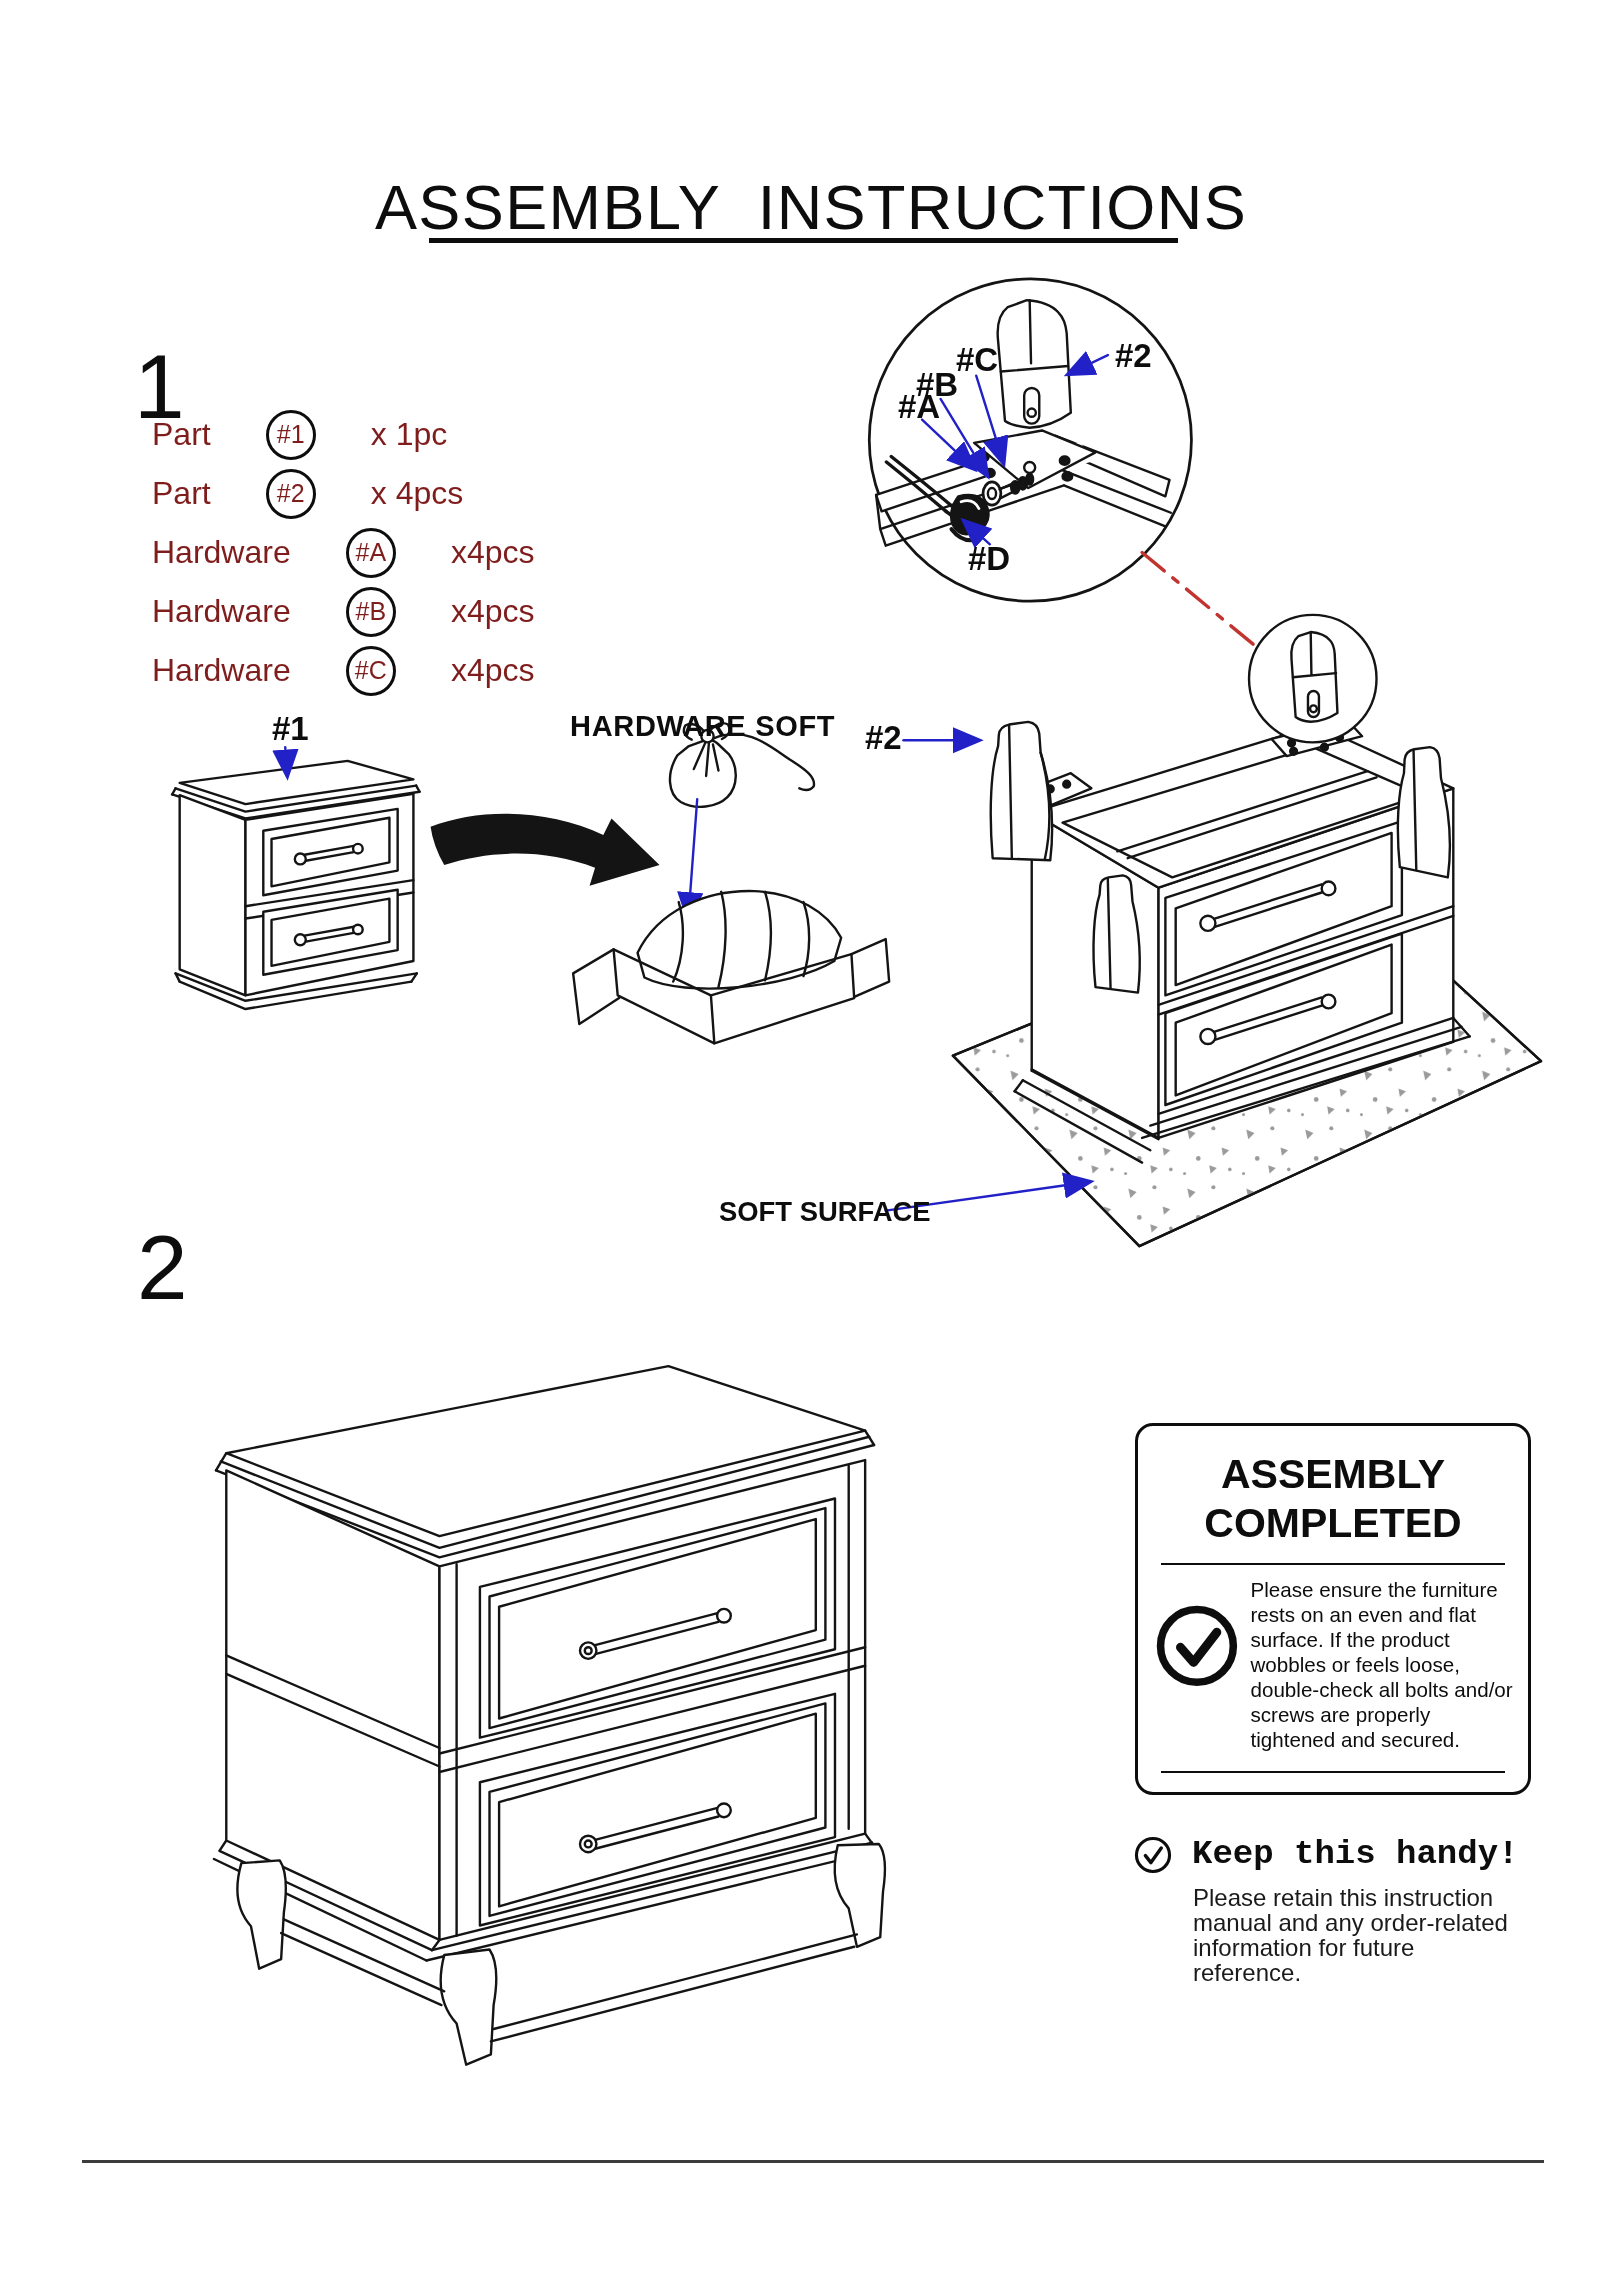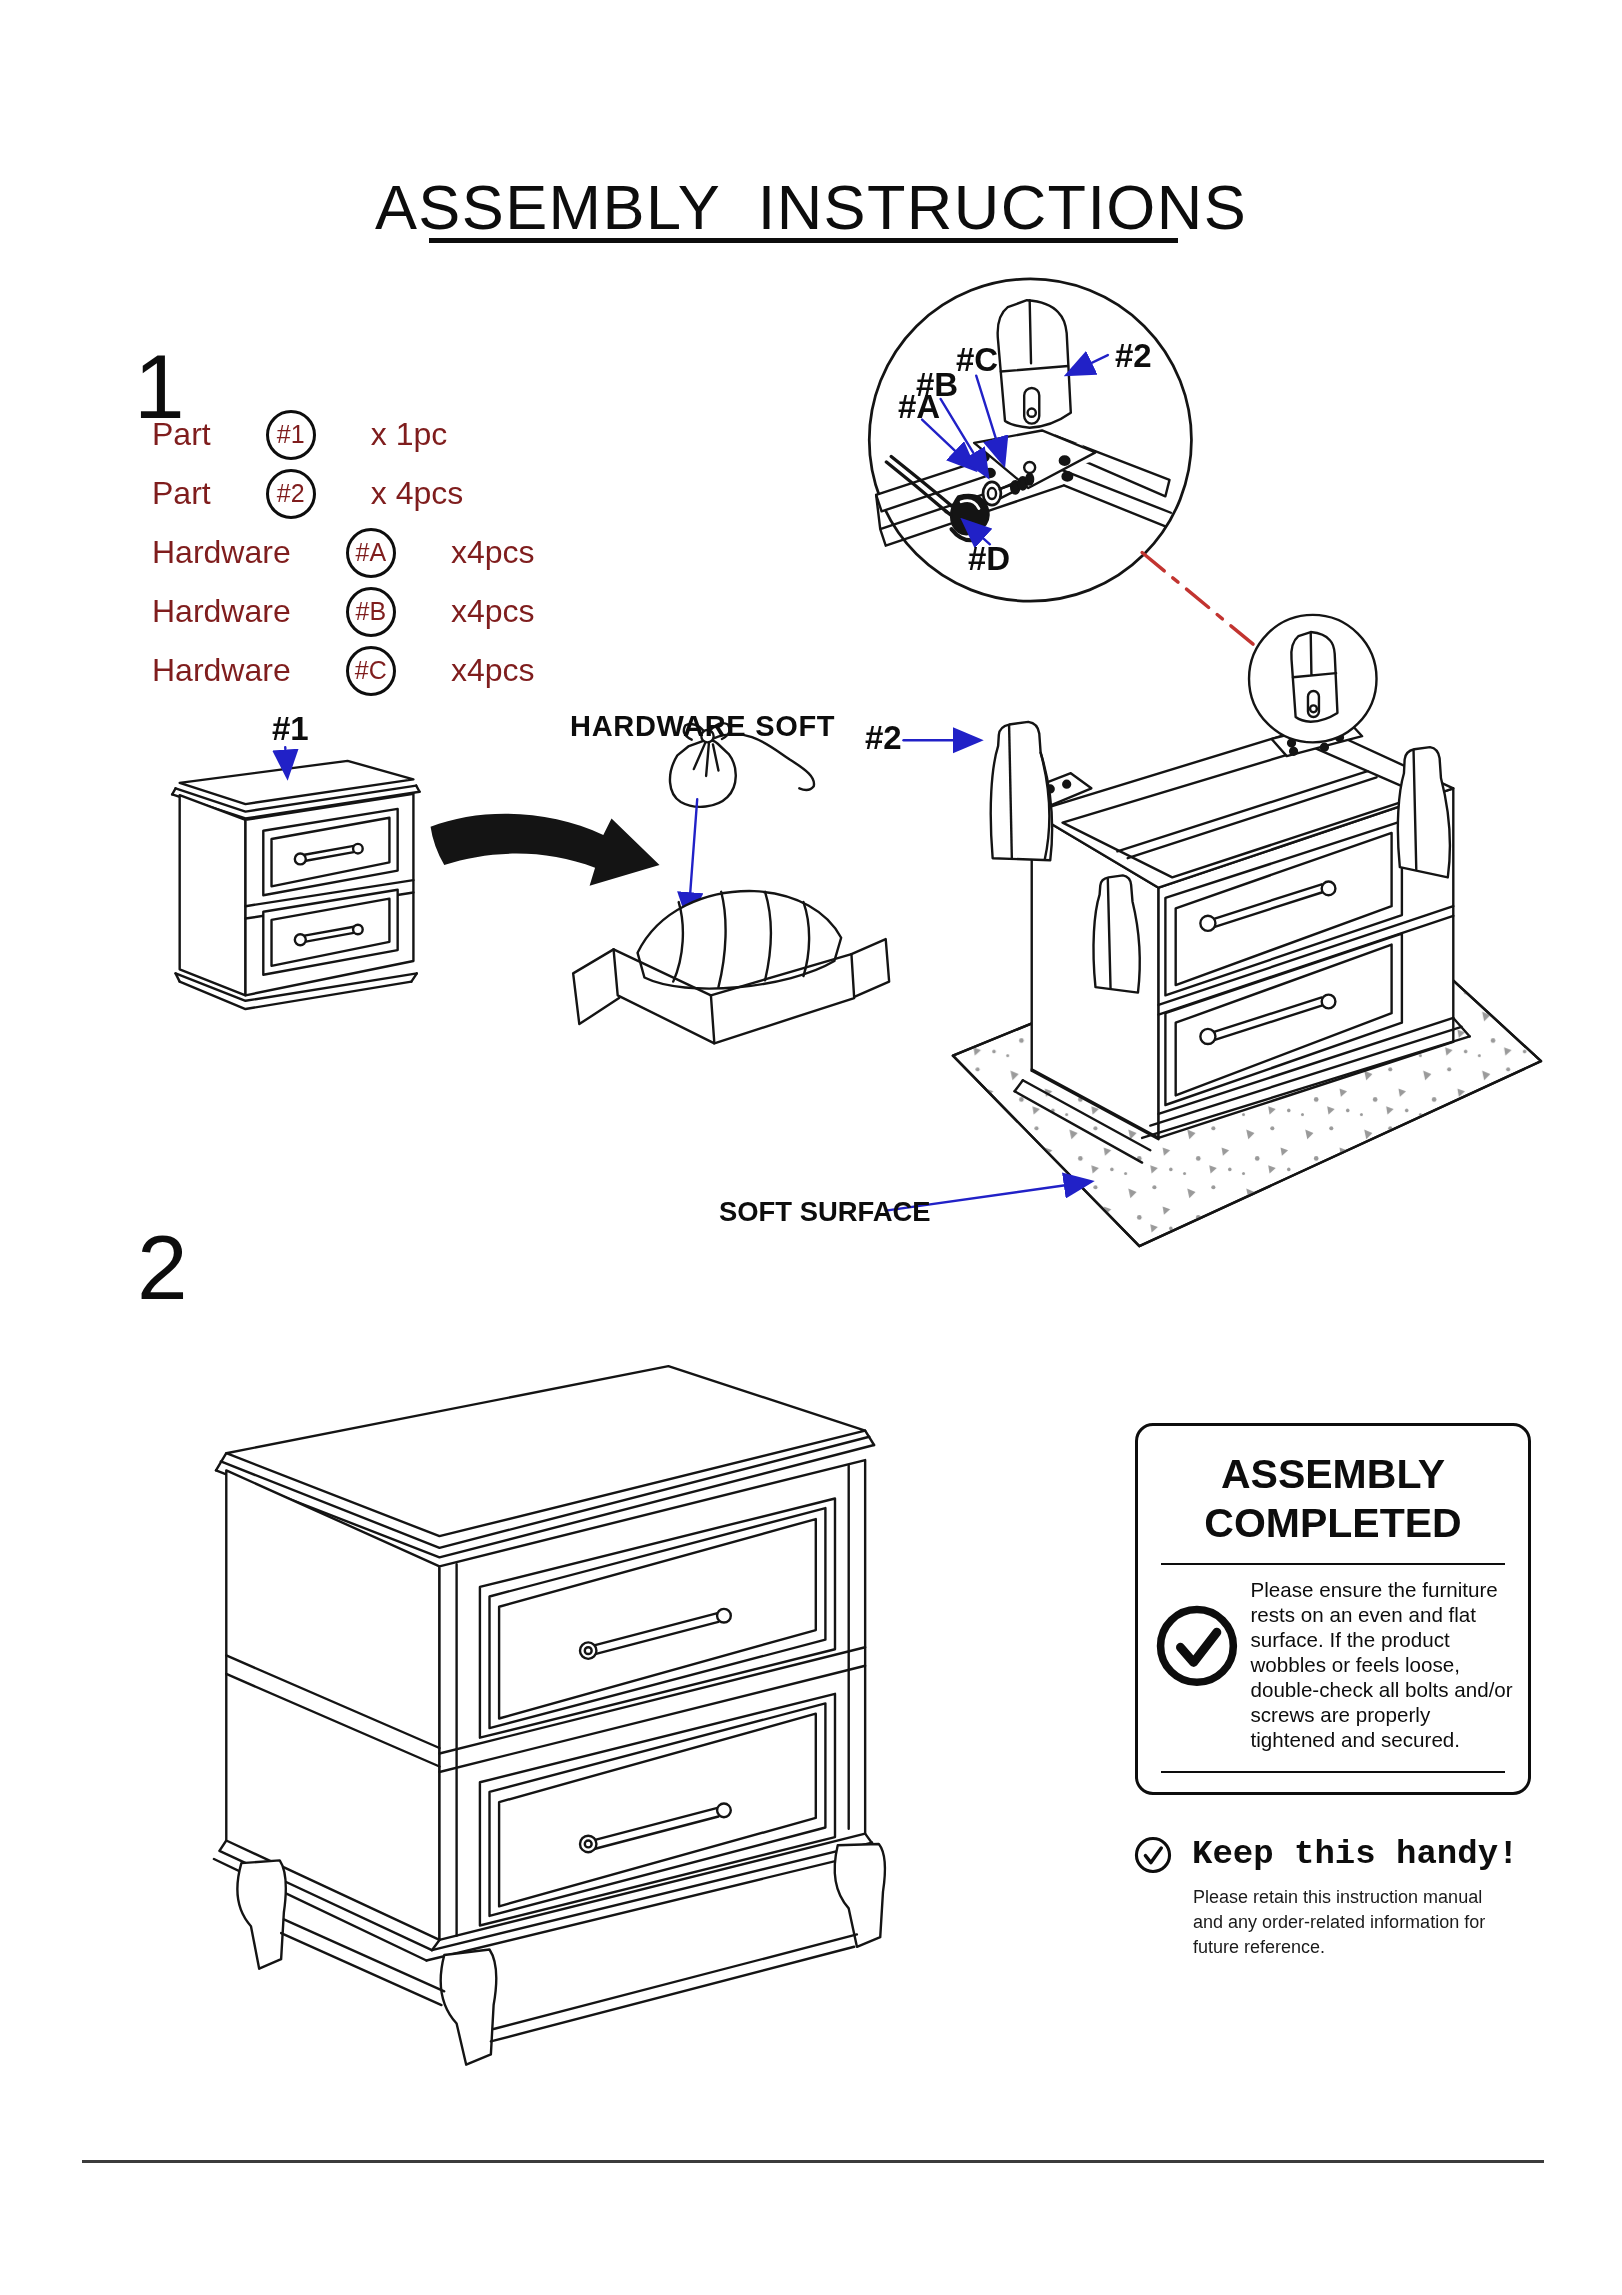--- a/index.html
+++ b/index.html
@@ -37,21 +37,21 @@
   .completed .ttl{ margin-top:24px; text-align:center; font-size:41px; font-weight:bold; line-height:49px; color:#0d0d0d;}
   .completed .rule{ margin:15px 23px 0 23px; border-top:2.7px solid #0d0d0d; }
   .completed .content{ display:flex; margin:12.3px 13.7px 0 15px; }
   .completed .body{ font-size:20.6px; line-height:25px; width:269px; color:#0d0d0d; margin-left:5.5px;}
   .completed .rule2{ position:absolute; left:23px; right:23px; bottom:19px; border-top:2.7px solid #0d0d0d;}
   .chk-big{ flex:0 0 92px; padding-top:25px; }
   
   .note{ left:1133px; width:439px; }
   .note .head{ display:flex; align-items:flex-start;font-family:Liberation Mono, monospace; }
   .note .ttl{ font-size:34px; font-weight:bold; color:#0d0d0d; margin-left:19px;}
-  .note .body{ font-size:18px; line-height:25px; color:#1a1a1a; margin:9.6px 0 0 60px; width:315px;}
+  .note .body{ font-size:24px; line-height:25px; color:#1a1a1a; margin:9.6px 0 0 60px; width:315px;}
   .bottom-rule{ left:82px; top:2160px; width:1462px; height:2.7px; background:#3c3c3c; }
 </style>
 </head>
 <body>
 
 <div class="page">
 
   <svg class="art abs" viewBox="0 0 2366 3348" fill="none" stroke="#141414" stroke-width="3.5" stroke-linejoin="round" stroke-linecap="round">
     <defs>
       <marker id="bh" markerWidth="13" markerHeight="11" refX="11" refY="5.5" orient="auto">

